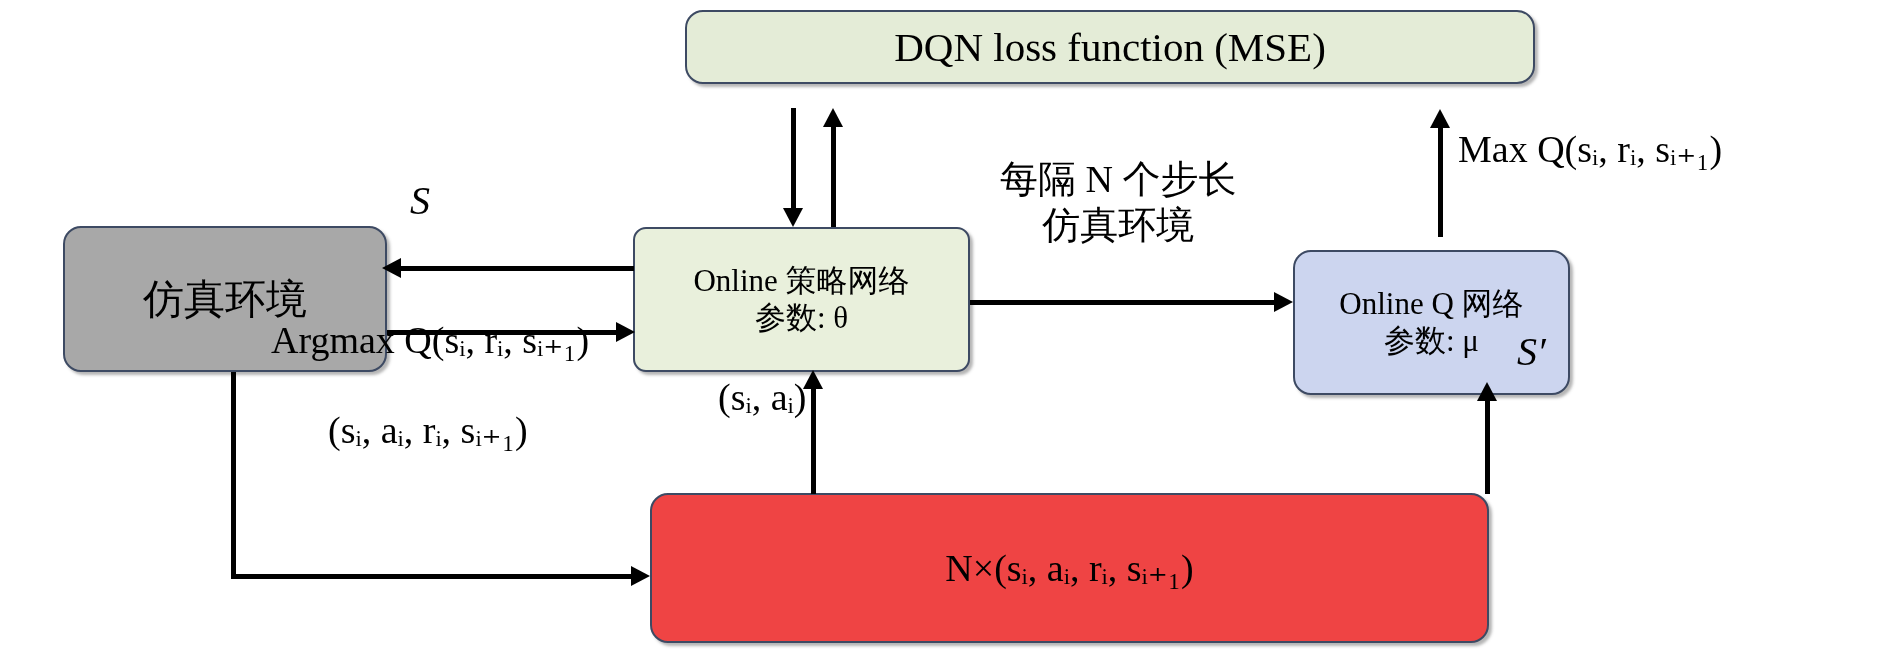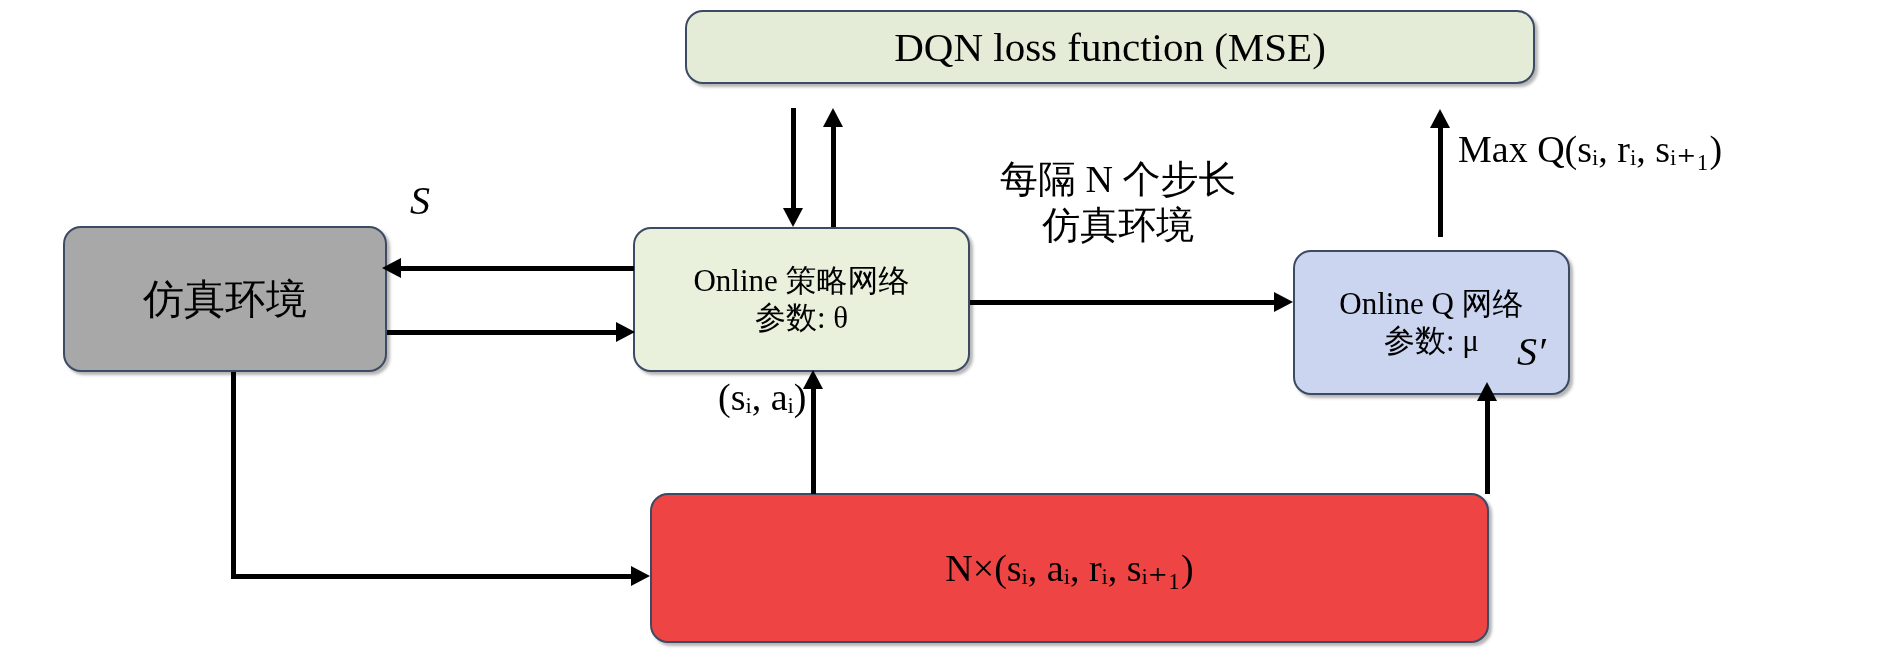--- a/index.html
+++ b/index.html
@@ -28,21 +28,21 @@
     justify-content: center;
     text-align: center;
     color: #000;
     box-shadow: 3px 3px 3px rgba(90,90,90,0.45);
     line-height: 1.18;
   }
   .node .ln { display: block; white-space: nowrap; }
 
   #node-dqn   { left: 685px;  top: 10px;  width: 850px; height: 74px;  background: #e4ecd7; font-size: 41px; }
   #node-env   { left: 63px;   top: 226px; width: 324px; height: 146px; background: #a8a8a8; font-size: 41px; }
-  #node-policy{ left: 633px;  top: 227px; width: 337px; height: 145px; background: #e9f0dc; font-size: 31px; }
+  #node-policy{ left: 633px;  top: 227px; width: 337px; height: 145px; background: #e9f0dc; font-size: 31px; border-radius: 13px; }
   #node-q     { left: 1293px; top: 250px; width: 277px; height: 145px; background: #ccd5ef; font-size: 31px; }
   #node-buf   { left: 650px;  top: 493px; width: 839px; height: 150px; background: #ef4444; font-size: 38px; }
 
   
   .ln-v, .ln-h {
     position: absolute;
     background: #000;
   }
   .ln-v { width: 5px; }
   .ln-h { height: 5px; }
@@ -128,16 +128,18 @@
   <div class="ln-v" style="left:231px; top:372px; height:207px;"></div>
   <div class="ln-h" style="left:231px; top:574px; width:402px;"></div>
   <div class="head right" style="left:631px; top:566px;"></div>
 
   <div class="lbl" id="lbl-maxq">Max Q(sᵢ, rᵢ, sᵢ₊₁)</div>
   <div class="lbl" id="lbl-copy">
     <div>每隔 N 个步长</div>
     <div>仿真环境</div>
   </div>
   <div class="lbl it" id="lbl-s">S</div>
+  <div class="lbl" id="lbl-argmax">Argmax  Q(sᵢ, rᵢ, sᵢ₊₁)</div>
   <div class="lbl" id="lbl-sa">(sᵢ, aᵢ)</div>
   <div class="lbl it" id="lbl-sprime">S′</div>
+  <div class="lbl" id="lbl-sars">(sᵢ, aᵢ, rᵢ, sᵢ₊₁)</div>
 
 </div>
 
 </body></html>

